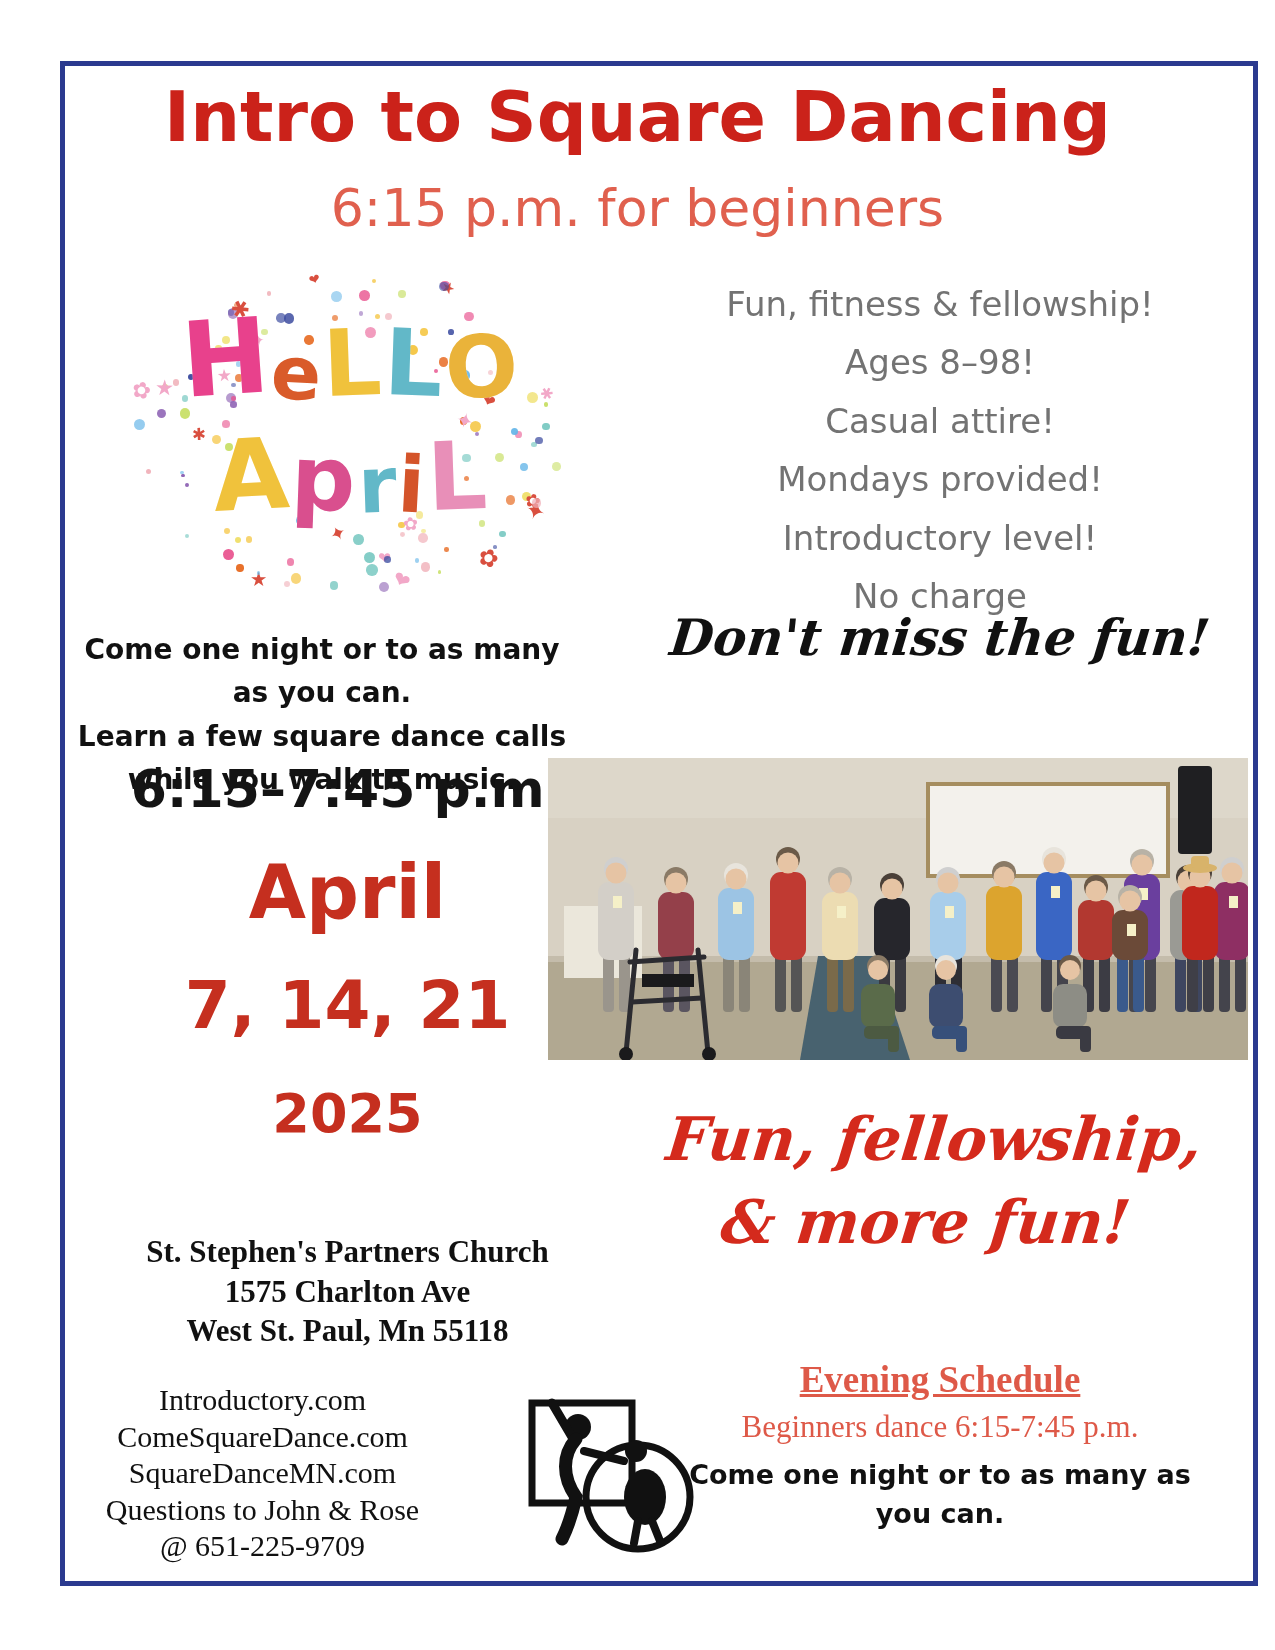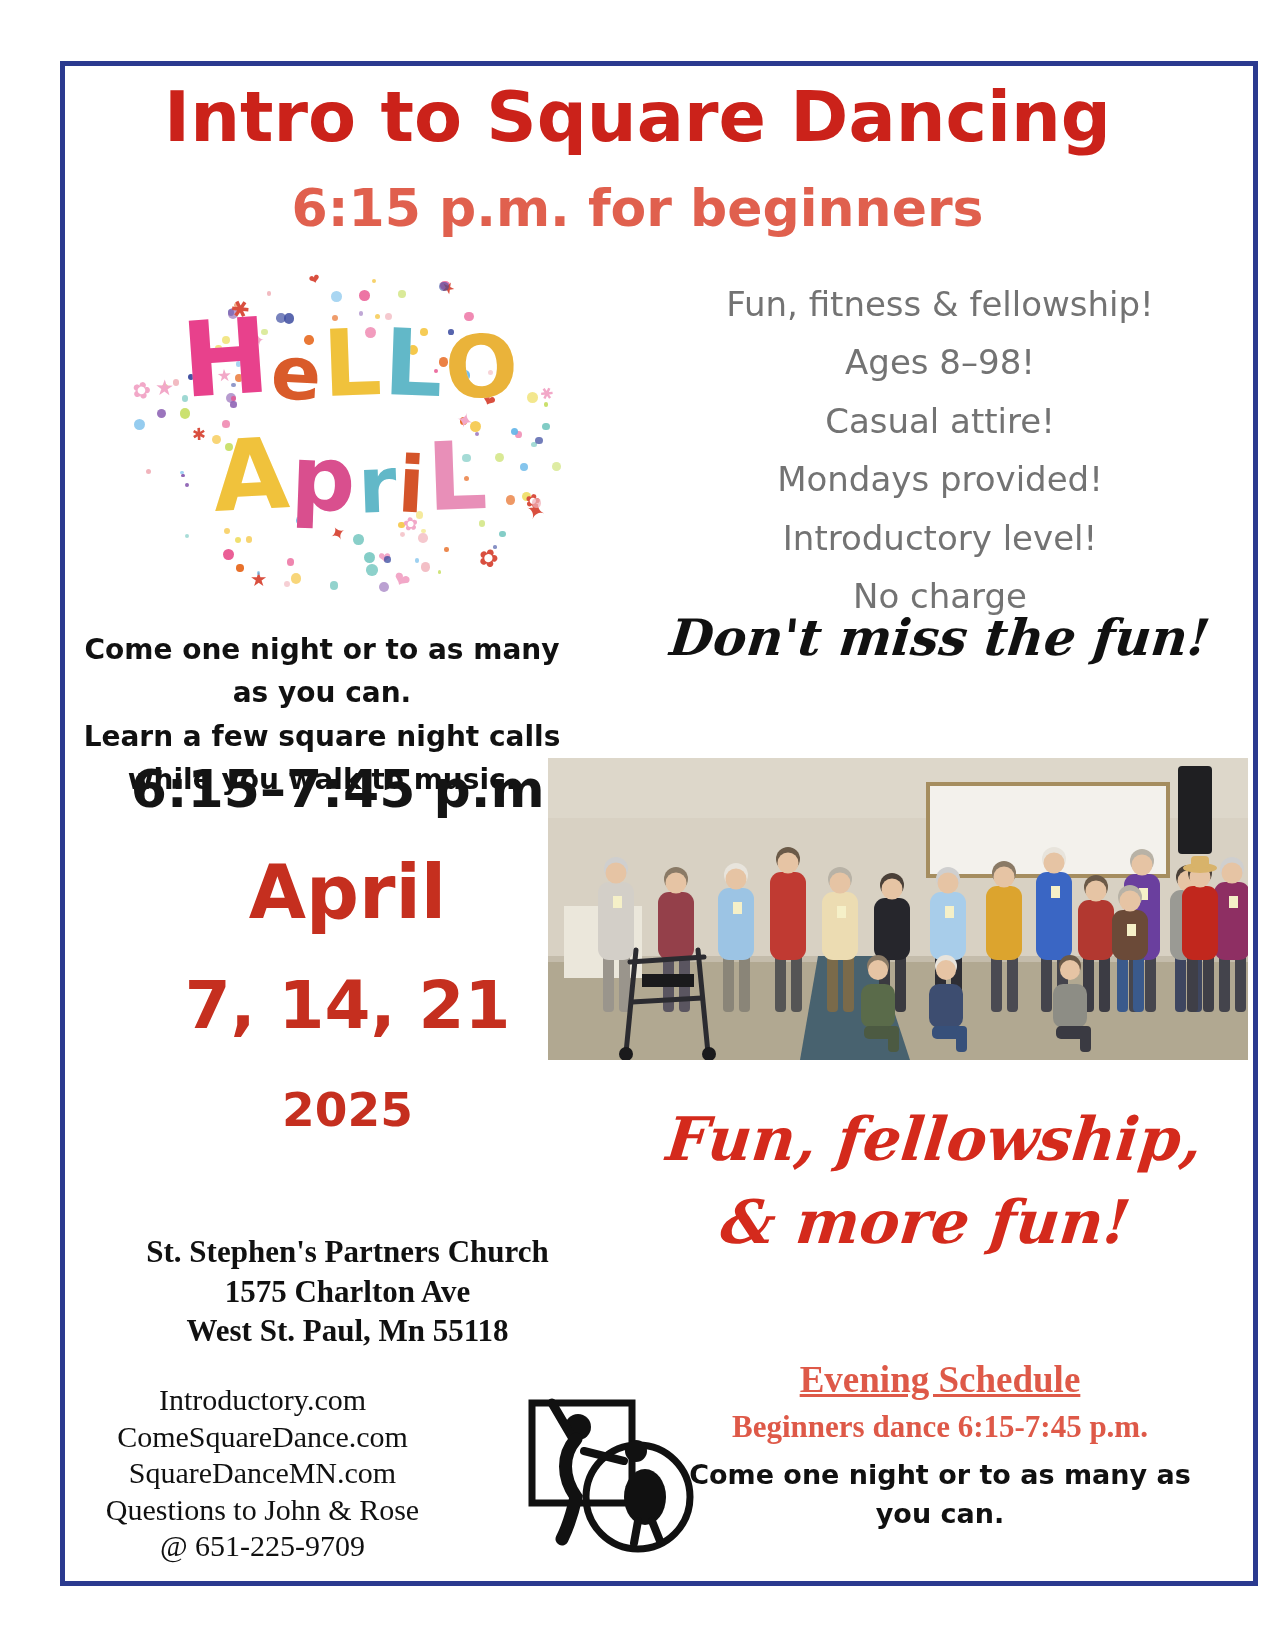--- a/index.html
+++ b/index.html
@@ -6,21 +6,21 @@
   .page{position:relative;width:1275px;height:1650px;background:#ffffff;overflow:hidden;
         font-family:"DejaVu Sans",sans-serif;}
   .abs{position:absolute;}
   .frame{left:60px;top:61px;width:1188px;height:1515px;border:5px solid #2b3a8f;}
   .comic{font-family:"DejaVu Sans",sans-serif;}
   .serif{font-family:"Liberation Serif",serif;}
   .script{font-family:"DejaVu Serif",serif;font-style:italic;font-weight:bold;transform:skewX(-6deg);}
 
   .title{left:0;top:76px;width:1275px;text-align:center;font-size:70px;font-weight:bold;
          color:#cb221a;letter-spacing:0px;}
-  .subtitle{left:0;top:178px;width:1275px;text-align:center;font-size:52px;font-weight:bold;color:#e0604e;}
+  .subtitle{left:0;top:178px;width:1275px;text-align:center;font-size:52px;font-weight:normal;color:#e0604e;}
 
   .hello{left:135px;top:258px;width:430px;height:355px;}
   .ha-row{position:absolute;left:0;width:100%;display:flex;justify-content:center;align-items:flex-end;gap:2px;z-index:2;}
   .ha-row1{top:48px;}
   .ha-row2{top:168px;}
   .ha-letter{display:inline-block;font-weight:bold;font-family:"DejaVu Sans",sans-serif;line-height:1;
              text-shadow:0 0 1px rgba(255,255,255,.6);}
   .confetti-dot{position:absolute;border-radius:50%;z-index:1;}
   .confetti-glyph{position:absolute;z-index:1;line-height:1;}
 
@@ -29,40 +29,40 @@
   .dont-miss{left:660px;top:608px;width:560px;text-align:center;font-size:50px;color:#111;}
 
   .intro-note{left:62px;top:628px;width:520px;text-align:center;font-size:28px;font-weight:bold;
               color:#111;line-height:1.55;}
 
   .sched{left:90px;top:733px;width:515px;text-align:center;}
   .sched-day{font-size:52px;font-weight:bold;color:#141414;}
   .sched-time{font-size:52px;font-weight:bold;color:#141414;margin-top:26px;}
   .sched-month{font-size:74px;font-weight:bold;color:#c52f1f;margin-top:30px;}
   .sched-dates{font-size:66px;font-weight:bold;color:#c52f1f;margin-top:32px;}
-  .sched-year{font-size:47px;font-weight:bold;color:#c52f1f;margin-top:38px;}
+  .sched-year{font-size:54px;font-weight:bold;color:#c52f1f;margin-top:38px;}
 
   .photo{left:548px;top:758px;width:700px;height:302px;}
   .photo svg{display:block;width:100%;height:100%;}
 
   .fun-script{left:640px;top:1098px;width:580px;text-align:center;color:#d42a1c;
               font-size:60px;line-height:1.38;}
 
   .venue{left:90px;top:1232px;width:515px;text-align:center;font-weight:bold;color:#111;
          font-size:31px;line-height:1.28;}
   .contact{left:60px;top:1383px;width:405px;text-align:center;color:#111;
            font-size:30px;line-height:1.12;}
   .contact div{margin-bottom:3px;}
 
   .logo{left:518px;top:1393px;width:180px;height:160px;}
   .logo svg{display:block;width:100%;height:100%;}
 
   .evening{left:660px;top:1358px;width:560px;text-align:center;}
   .evening-heading{font-size:37px;font-weight:bold;color:#de5948;text-decoration:underline;}
-  .evening-sub{font-size:31px;font-weight:bold;color:#de5948;margin-top:8px;}
+  .evening-sub{font-size:31px;font-weight:normal;color:#de5948;margin-top:8px;}
   .evening-note{font-size:27px;font-weight:bold;color:#111;margin-top:10px;line-height:1.45;}
 </style>
 </head>
 <body>
 
 <div class="page">
   <div class="abs frame"></div>
 
   <div class="abs title comic">Intro to Square Dancing</div>
   <div class="abs subtitle comic">6:15 p.m. for beginners</div>
@@ -211,21 +211,21 @@
     <div class="feature-item">Ages 8–98!</div>
     <div class="feature-item">Casual attire!</div>
     <div class="feature-item">Mondays provided!</div>
     <div class="feature-item">Introductory level!</div>
     <div class="feature-item">No charge</div>
   </div>
   <div class="abs dont-miss script">Don't miss the fun!</div>
 
   <div class="abs intro-note comic">
     <div>Come one night or to as many as you can.</div>
-    <div>Learn a few square night calls</div>
+    <div>Learn a few square dance calls</div>
     <div>while you walk to music.</div>
   </div>
 
   <div class="abs sched comic">
     <div class="sched-time">6:15–7:45 p.m.</div>
     <div class="sched-month">April</div>
     <div class="sched-dates">7, 14, 21</div>
     <div class="sched-year">2025</div>
   </div>
 

